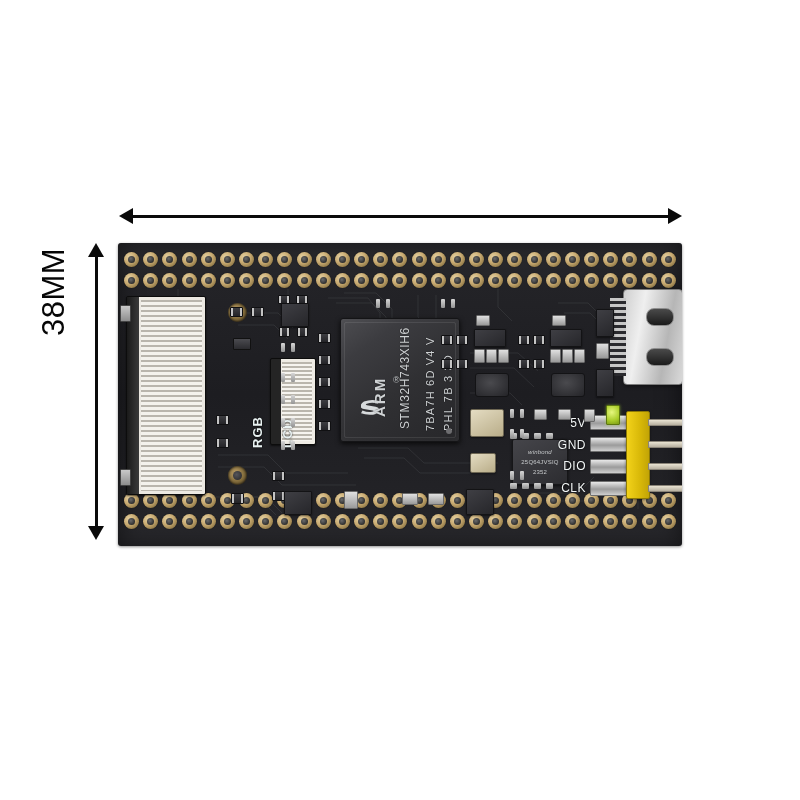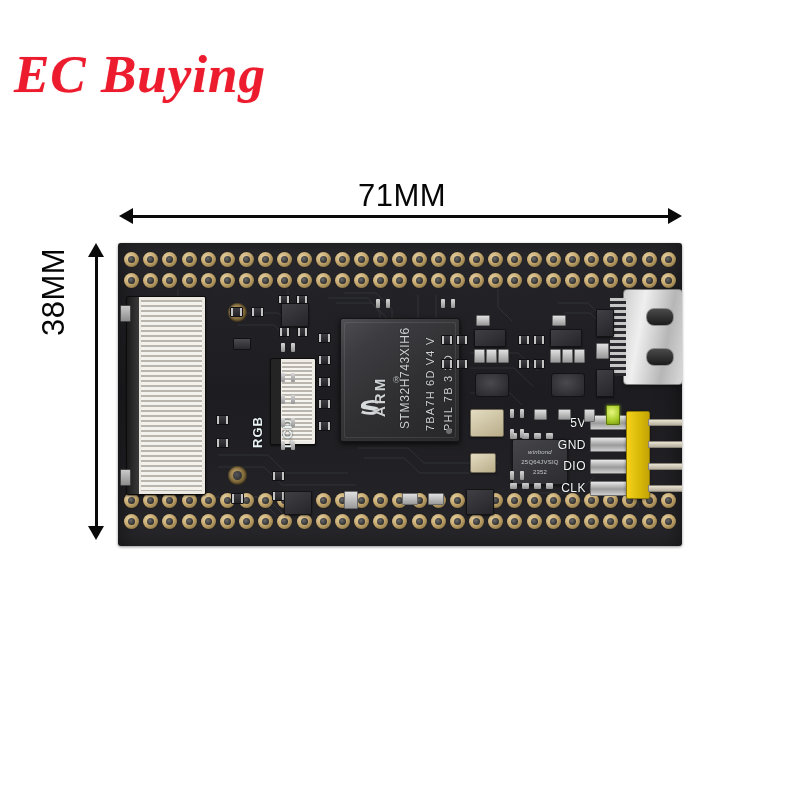--- a/index.html
+++ b/index.html
@@ -179,23 +179,21 @@
   .pair{background:transparent;}
   .pair::before,.pair::after{content:"";position:absolute;top:0;width:4px;height:100%;
     background:linear-gradient(180deg,#d7d7d7,#949494);border-radius:1px;}
   .pair::before{left:0;} .pair::after{right:0;}
 </style>
 </head>
 <body>
 
 <div id="stage">
 
-  <div class="brand">EC Buying</div>
-
-  <div class="dim-label" id="label-width">71MM</div>
+
   <div class="dim-line" id="hline"></div>
   <div class="arrow arw-l"></div>
   <div class="arrow arw-r"></div>
 
   <div class="dim-label" id="label-height">38MM</div>
   <div class="dim-line" id="vline"></div>
   <div class="arrow arw-u"></div>
   <div class="arrow arw-d"></div>
 
   <div id="pcb">

